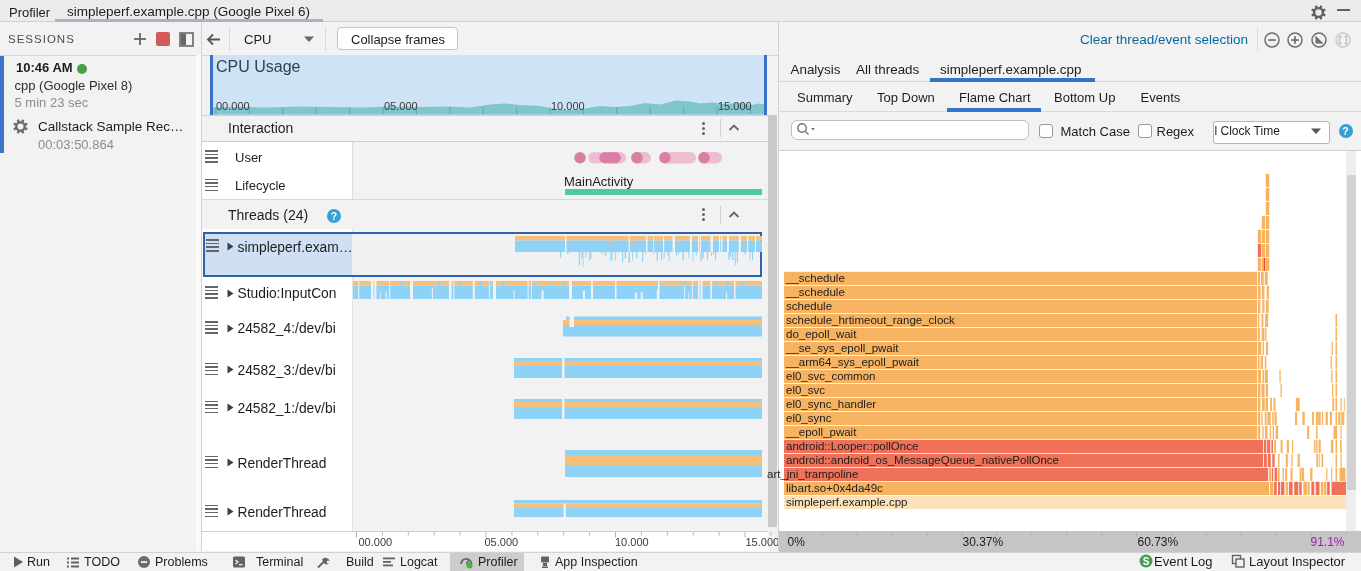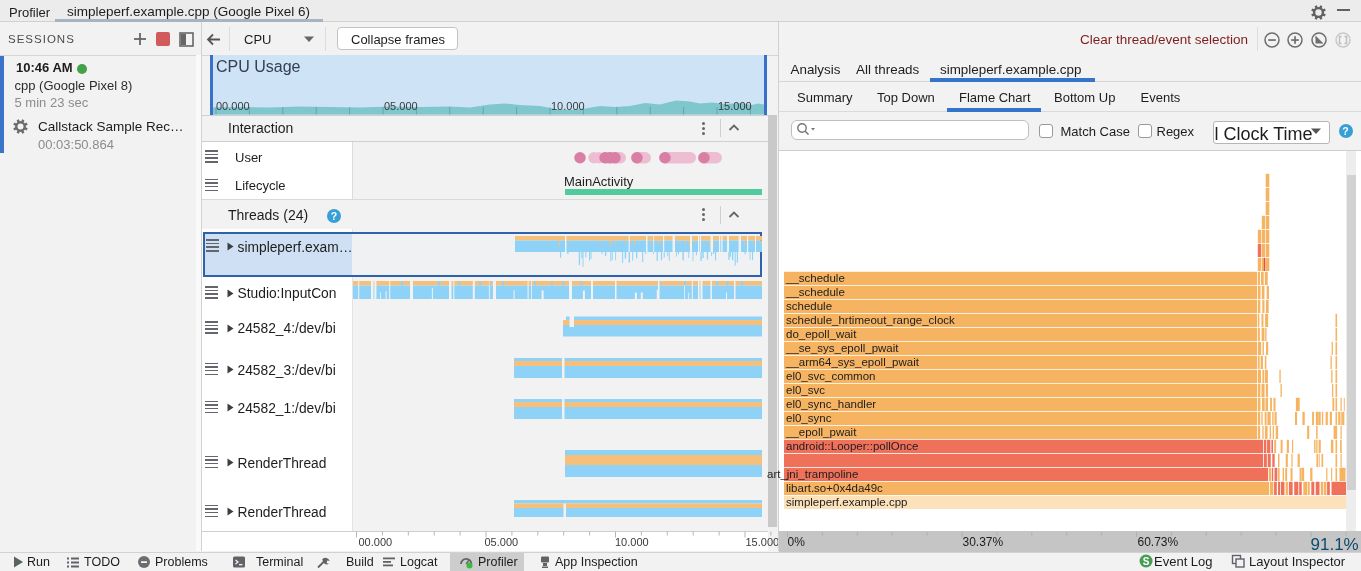--- a/index.html
+++ b/index.html
@@ -43,21 +43,21 @@
       <path d="M14,7.5 H2.5 M7,2.5 L2,7.5 L7,12.5" stroke="#555" stroke-width="1.8" fill="none"></path>
     </svg>
 <div class="abs" style="left:229px;top:27px;width:1px;height:24px;background:#dcdcdc"></div>
 <div class="lbl" style="left:244px;top:31.5px;font-size:13px">CPU</div>
 <svg class="abs" style="left:303px;top:35px" width="12" height="8">
       <polygon points="1,1.5 11,1.5 6,7" fill="#666"></polygon>
     </svg>
 <div class="abs" style="left:325px;top:27px;width:1px;height:24px;background:#dcdcdc"></div>
 <div class="abs" style="left:337px;top:27px;width:121px;height:22.5px;background:#fff;border:1px solid #c3c3c3;border-radius:4px"></div>
 <div class="lbl" style="left:351px;top:31.5px;font-size:13px">Collapse frames</div>
-<div class="lbl" style="left:1080px;top:31.5px;font-size:13.5px;color:#7f1d1d">Clear thread/event selection</div>
+<div class="lbl" style="left:1080px;top:31.5px;font-size:13.5px;color:#0369a1">Clear thread/event selection</div>
 <div class="abs" style="left:1257px;top:27px;width:1px;height:24px;background:#dcdcdc"></div>
 <svg class="abs" style="left:1264px;top:31.5px" width="16" height="16">
       <circle cx="8" cy="8" r="7" fill="none" stroke="#6e6e6e" stroke-width="1.5"></circle>
       <rect x="4.2" y="7.2" width="7.6" height="1.7" fill="#6e6e6e"></rect>
     </svg>
     <svg class="abs" style="left:1287px;top:31.5px" width="16" height="16">
       <circle cx="8" cy="8" r="7" fill="none" stroke="#6e6e6e" stroke-width="1.5"></circle>
       <rect x="4.2" y="7.2" width="7.6" height="1.7" fill="#6e6e6e"></rect>
       <rect x="7.2" y="4.2" width="1.7" height="7.6" fill="#6e6e6e"></rect>
     </svg>
@@ -459,21 +459,21 @@
 <svg class="abs" style="left:796px;top:122px" width="22" height="15">
       <circle cx="6" cy="6" r="4.2" fill="none" stroke="#757575" stroke-width="1.4"></circle>
       <line x1="9" y1="9" x2="12.5" y2="12.5" stroke="#757575" stroke-width="1.4"></line>
       <polygon points="15,6 19,6 17,8.5" fill="#757575"></polygon>
     </svg>
 <div class="abs" style="left:1039px;top:123.5px;width:14px;height:14px;background:#fff;border:1px solid #999;border-radius:3px"></div>
 <div class="lbl" style="left:1060.5px;top:124px;font-size:13px">Match Case</div>
 <div class="abs" style="left:1137.5px;top:123.5px;width:14px;height:14px;background:#fff;border:1px solid #999;border-radius:3px"></div>
 <div class="lbl" style="left:1156.5px;top:124px;font-size:13px">Regex</div>
 <div class="abs" style="left:1212.5px;top:120.5px;width:117px;height:23px;background:#fff;border:1px solid #b6b6b6;border-radius:3px;overflow:hidden"></div>
-<div class="lbl" style="left:1214.5px;top:124px;font-size:18px">l Clock Time</div>
+<div class="lbl" style="left:1214.5px;top:124px;font-size:12px">l Clock Time</div>
 <svg class="abs" style="left:1310px;top:127px" width="12" height="8">
       <polygon points="1,1.5 11,1.5 6,7" fill="#555"></polygon>
     </svg>
 <div class="abs" style="left:1338.5px;top:124px;width:14px;height:14px;border-radius:50%;background:#389fd6;color:#fff;font-size:10.5px;font-weight:bold;text-align:center;line-height:14px">?</div>
 
 <div class="abs" style="left:778.5px;top:151px;width:582.5px;height:380px;background:#fff"></div>
 <svg class="abs" style="left:778.5px;top:151px" width="582.5" height="380">
       <rect x="5.0" y="120.8" width="473.00" height="13.20" fill="#f6b361"></rect>
       <rect x="5.0" y="134.8" width="473.00" height="13.20" fill="#f6b361"></rect>
       <rect x="5.0" y="148.8" width="473.00" height="13.20" fill="#f6b361"></rect>
@@ -654,20 +654,21 @@
     <div class="abs" style="left:786px;top:313.8px;font-size:11.5px;color:#1d1d1d;line-height:13px;white-space:nowrap">schedule_hrtimeout_range_clock</div>
     <div class="abs" style="left:786px;top:327.8px;font-size:11.5px;color:#1d1d1d;line-height:13px;white-space:nowrap">do_epoll_wait</div>
     <div class="abs" style="left:786px;top:341.8px;font-size:11.5px;color:#1d1d1d;line-height:13px;white-space:nowrap">__se_sys_epoll_pwait</div>
     <div class="abs" style="left:786px;top:355.8px;font-size:11.5px;color:#1d1d1d;line-height:13px;white-space:nowrap">__arm64_sys_epoll_pwait</div>
     <div class="abs" style="left:786px;top:369.8px;font-size:11.5px;color:#1d1d1d;line-height:13px;white-space:nowrap">el0_svc_common</div>
     <div class="abs" style="left:786px;top:383.8px;font-size:11.5px;color:#1d1d1d;line-height:13px;white-space:nowrap">el0_svc</div>
     <div class="abs" style="left:786px;top:397.8px;font-size:11.5px;color:#1d1d1d;line-height:13px;white-space:nowrap">el0_sync_handler</div>
     <div class="abs" style="left:786px;top:411.8px;font-size:11.5px;color:#1d1d1d;line-height:13px;white-space:nowrap">el0_sync</div>
     <div class="abs" style="left:786px;top:425.8px;font-size:11.5px;color:#1d1d1d;line-height:13px;white-space:nowrap">__epoll_pwait</div>
     <div class="abs" style="left:786px;top:439.8px;font-size:11.5px;color:#1d1d1d;line-height:13px;white-space:nowrap">android::Looper::pollOnce</div>
+    <div class="abs" style="left:786px;top:453.8px;font-size:11.5px;color:#1d1d1d;line-height:13px;white-space:nowrap">android::android_os_MessageQueue_nativePollOnce</div>
     <div class="abs" style="left:767px;top:467.8px;font-size:11.5px;color:#1d1d1d;line-height:13px;white-space:nowrap">art_jni_trampoline</div>
     <div class="abs" style="left:786px;top:481.8px;font-size:11.5px;color:#1d1d1d;line-height:13px;white-space:nowrap">libart.so+0x4da49c</div>
     <div class="abs" style="left:786px;top:495.8px;font-size:11.5px;color:#1d1d1d;line-height:13px;white-space:nowrap">simpleperf.example.cpp</div>
 
 <div class="abs" style="left:1346px;top:151px;width:9.5px;height:380px;background:#ededed"></div>
 <div class="abs" style="left:1346.5px;top:175px;width:9px;height:315px;background:#d2d2d2"></div>
 
 <div class="abs" style="left:778.5px;top:531px;width:582.5px;height:20.5px;background:#c5c5c5"></div>
 <svg class="abs" style="left:0;top:0" width="1361" height="545">
       <rect x="787.0" y="532.0" width="1.00" height="5.00" fill="#b0b0b0"></rect>
@@ -684,21 +685,21 @@
       <rect x="1170.9" y="532.0" width="1.00" height="3.50" fill="#b0b0b0"></rect>
       <rect x="1205.8" y="532.0" width="1.00" height="3.50" fill="#b0b0b0"></rect>
       <rect x="1240.7" y="532.0" width="1.00" height="3.50" fill="#b0b0b0"></rect>
       <rect x="1275.6" y="532.0" width="1.00" height="3.50" fill="#b0b0b0"></rect>
       <rect x="1310.5" y="532.0" width="1.00" height="5.00" fill="#b0b0b0"></rect>
       <rect x="1345.4" y="532.0" width="1.00" height="3.50" fill="#b0b0b0"></rect>
     </svg>
 <div class="lbl" style="left:787.5px;top:535px;font-size:12px;color:#1c1c1c">0%</div>
 <div class="lbl" style="left:962.5px;top:535px;font-size:12px;color:#1c1c1c">30.37%</div>
 <div class="lbl" style="left:1137.5px;top:535px;font-size:12px;color:#1c1c1c">60.73%</div>
-<div class="lbl" style="left:1310.5px;top:535px;font-size:17px;color:#0c4a6e">91.1%</div>
+<div class="lbl" style="left:1310.5px;top:535px;font-size:12px;color:#a21caf">91.1%</div>
 
 <div class="abs" style="left:0;top:551.5px;width:1361px;height:19.5px;background:#f2f2f2;border-top:1px solid #d2d2d2"></div>
 <div class="abs" style="left:450px;top:552.5px;width:74px;height:18.5px;background:#cdcdcd"></div>
 <svg class="abs" style="left:11px;top:554.5px" width="14" height="14">
       <polygon points="3,1.5 12,7 3,12.5" fill="#59635e"></polygon>
     </svg>
     <div class="lbl" style="left:27px;top:554.5px;font-size:12.5px">Run</div>
 <svg class="abs" style="left:66px;top:554.5px" width="14" height="14">
       <rect x="1" y="2.5" width="2" height="2" fill="#5f6368"></rect>
       <rect x="5" y="2.5" width="8" height="2" fill="#5f6368"></rect>

